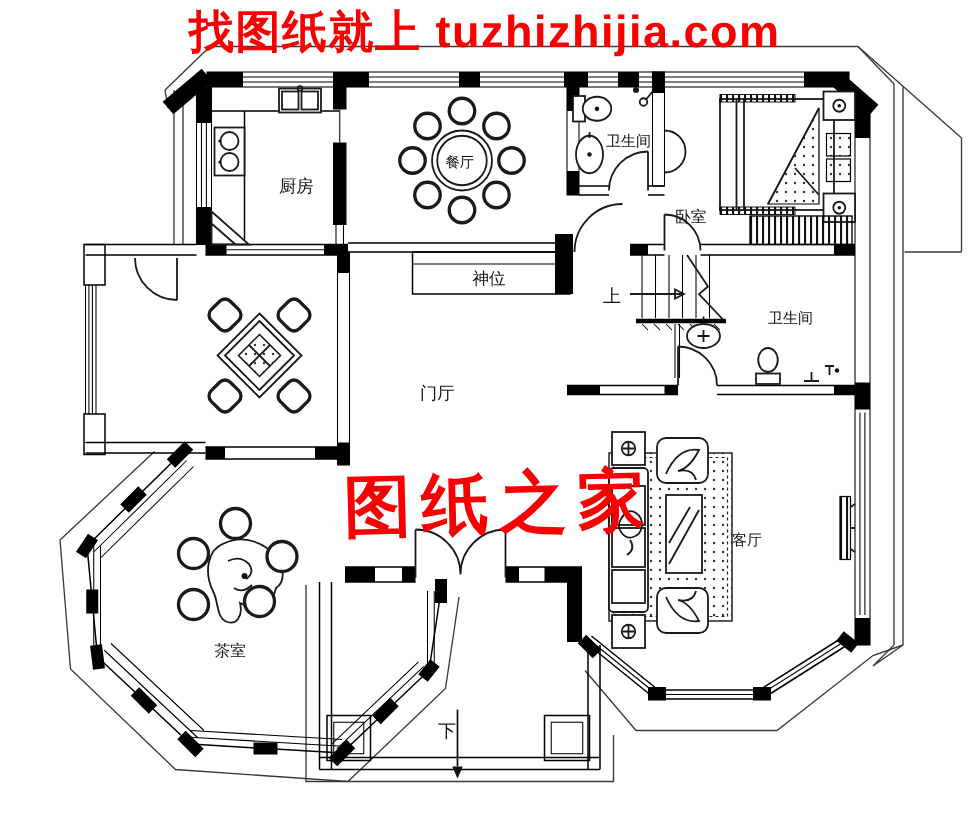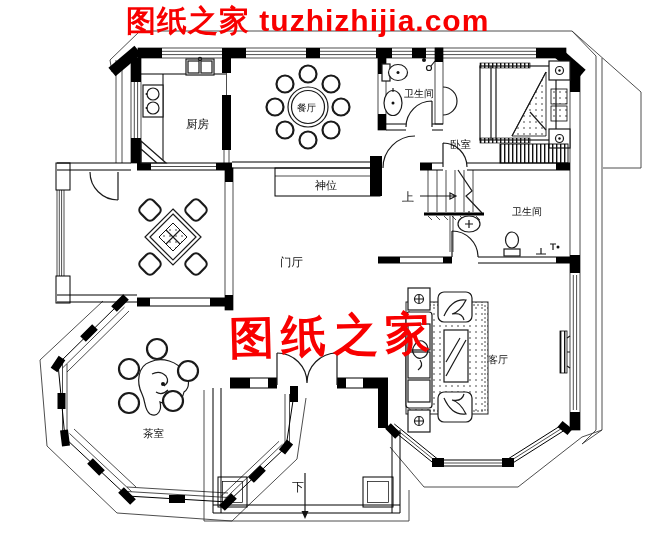--- a/index.html
+++ b/index.html
@@ -23,21 +23,21 @@
   .thick{stroke:#000;fill:none;}
   .f{stroke:#1a1a1a;fill:#fff;stroke-width:1.2;}
   .fn{stroke:#1a1a1a;fill:none;stroke-width:1.2;}
   .chair{stroke:#1a1a1a;fill:#fff;stroke-width:2.2;}
 </style>
 </head>
 <body>
 
 <div class="stage">
 
-  <div class="top-watermark">图纸之家 tuzhizhijia.com</div>
+  <div class="top-watermark">找图纸就上 tuzhizhijia.com</div>
 
   <svg width="650" height="551" viewBox="0 0 650 551">
 
     <defs>
       <pattern id="dots" width="6" height="6" patternUnits="userSpaceOnUse">
         <circle cx="2" cy="2" r="0.8" fill="#333"></circle>
       </pattern>
       <pattern id="hv" width="4" height="6" patternUnits="userSpaceOnUse">
         <rect x="0" y="0" width="1.4" height="6" fill="#111"></rect>
       </pattern>

